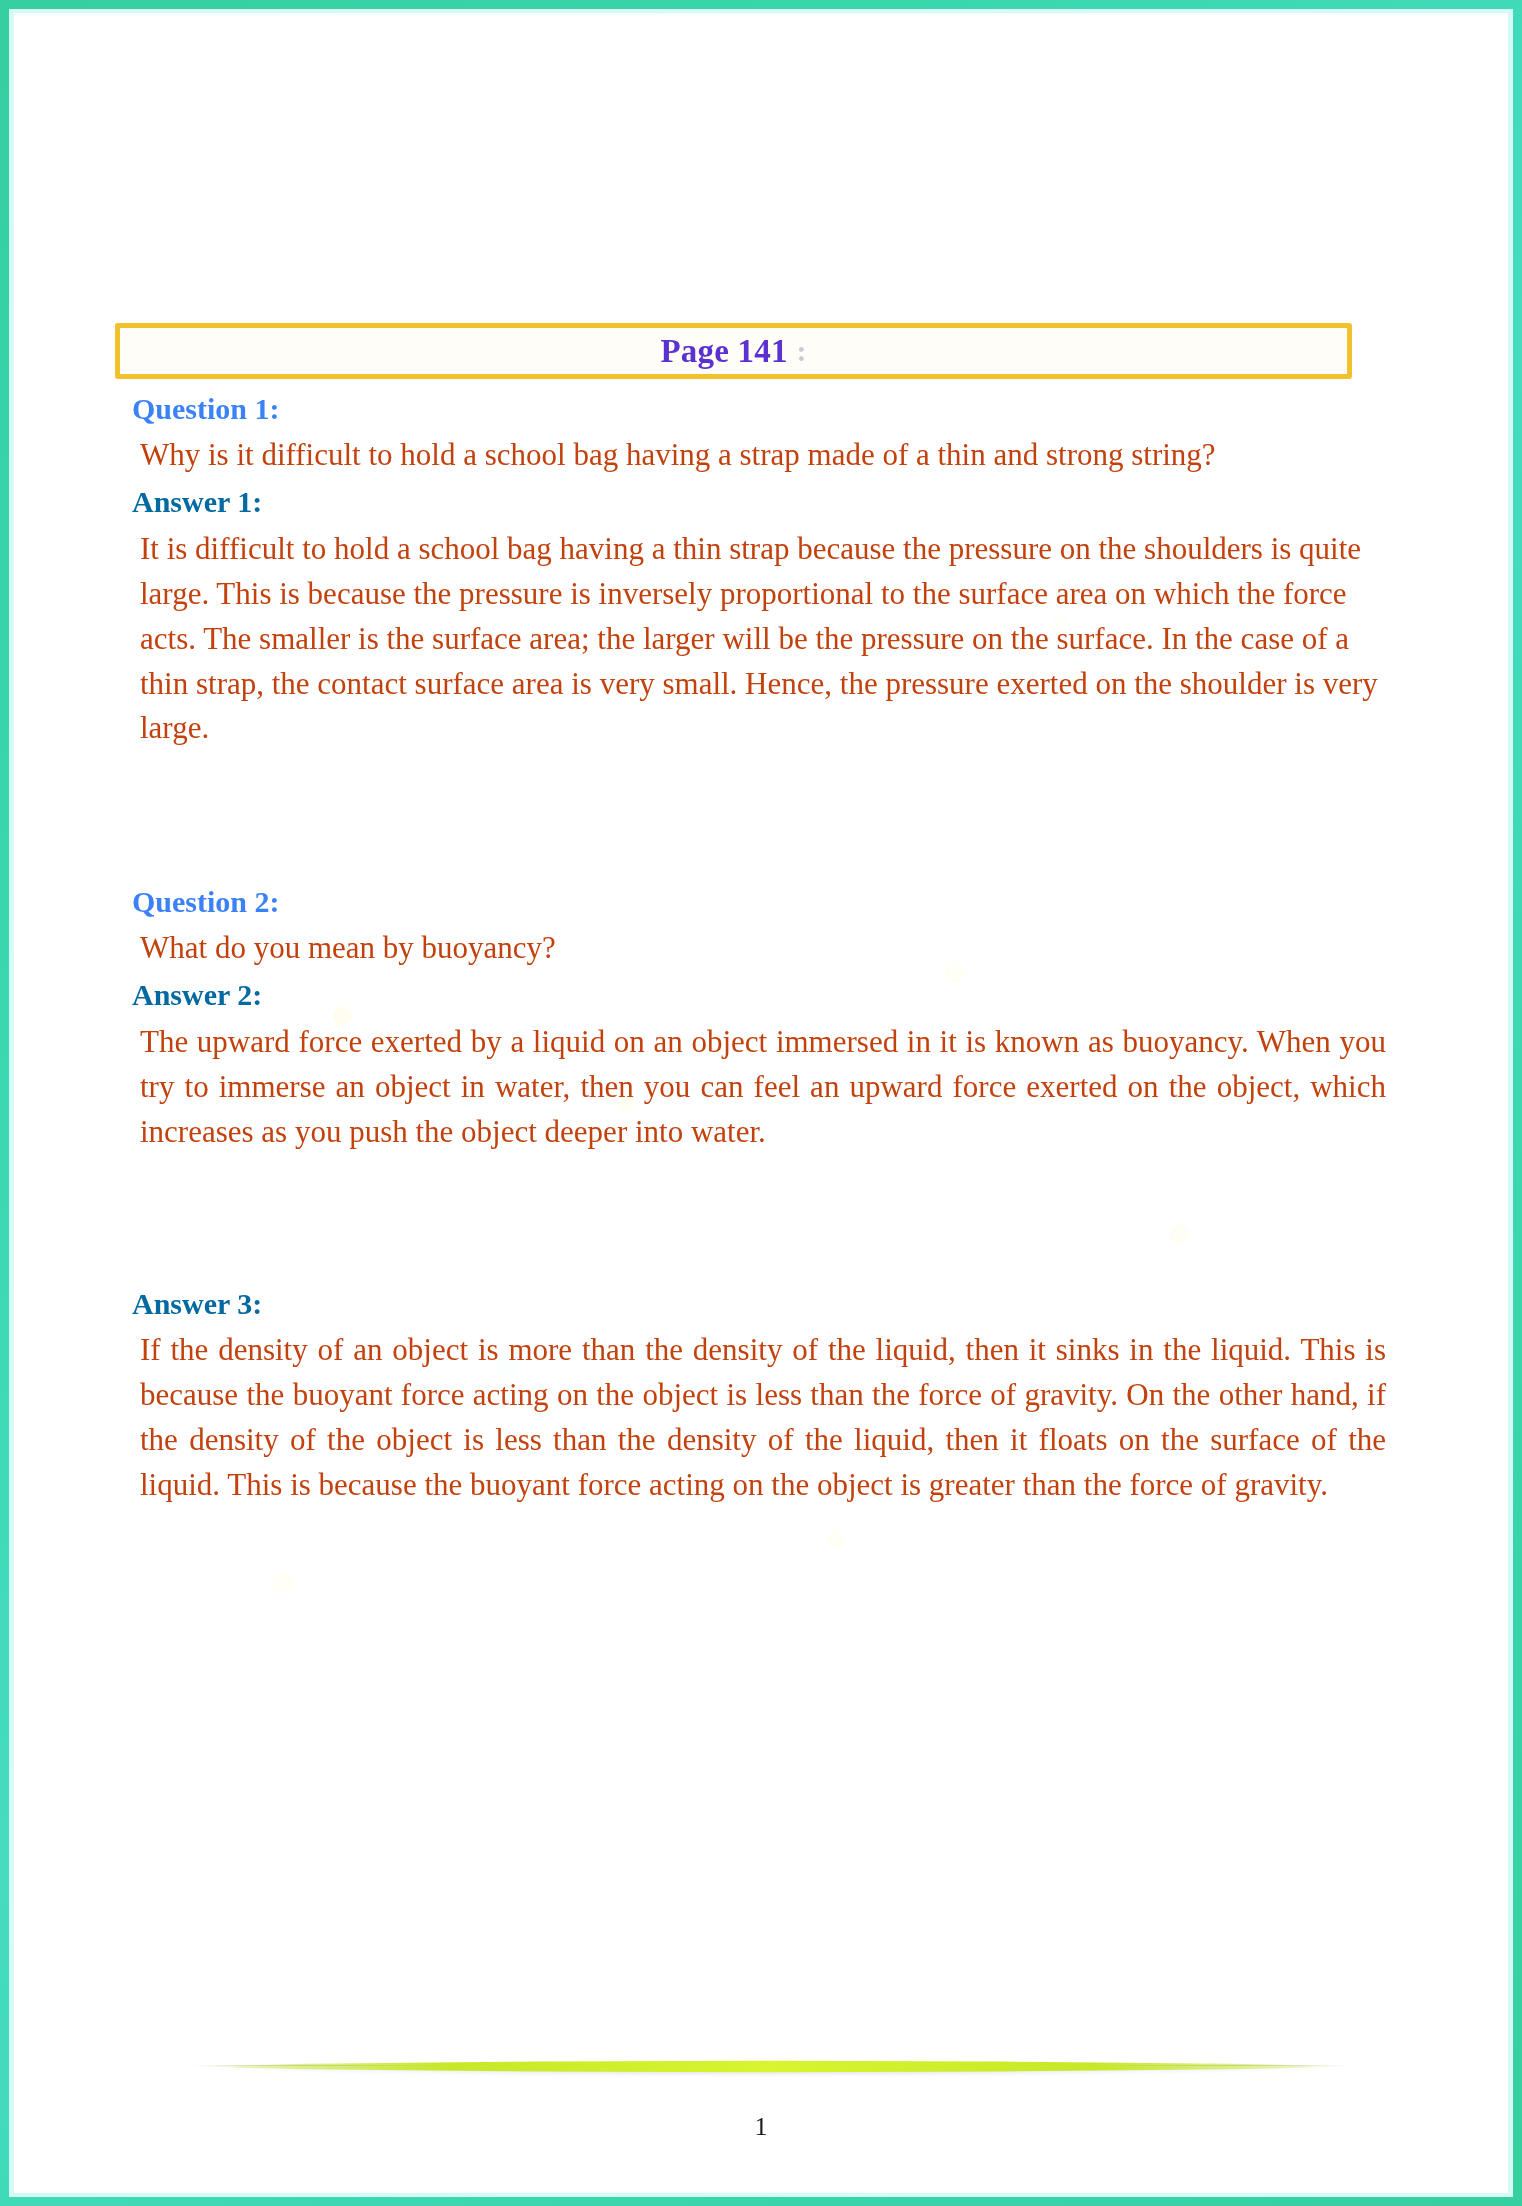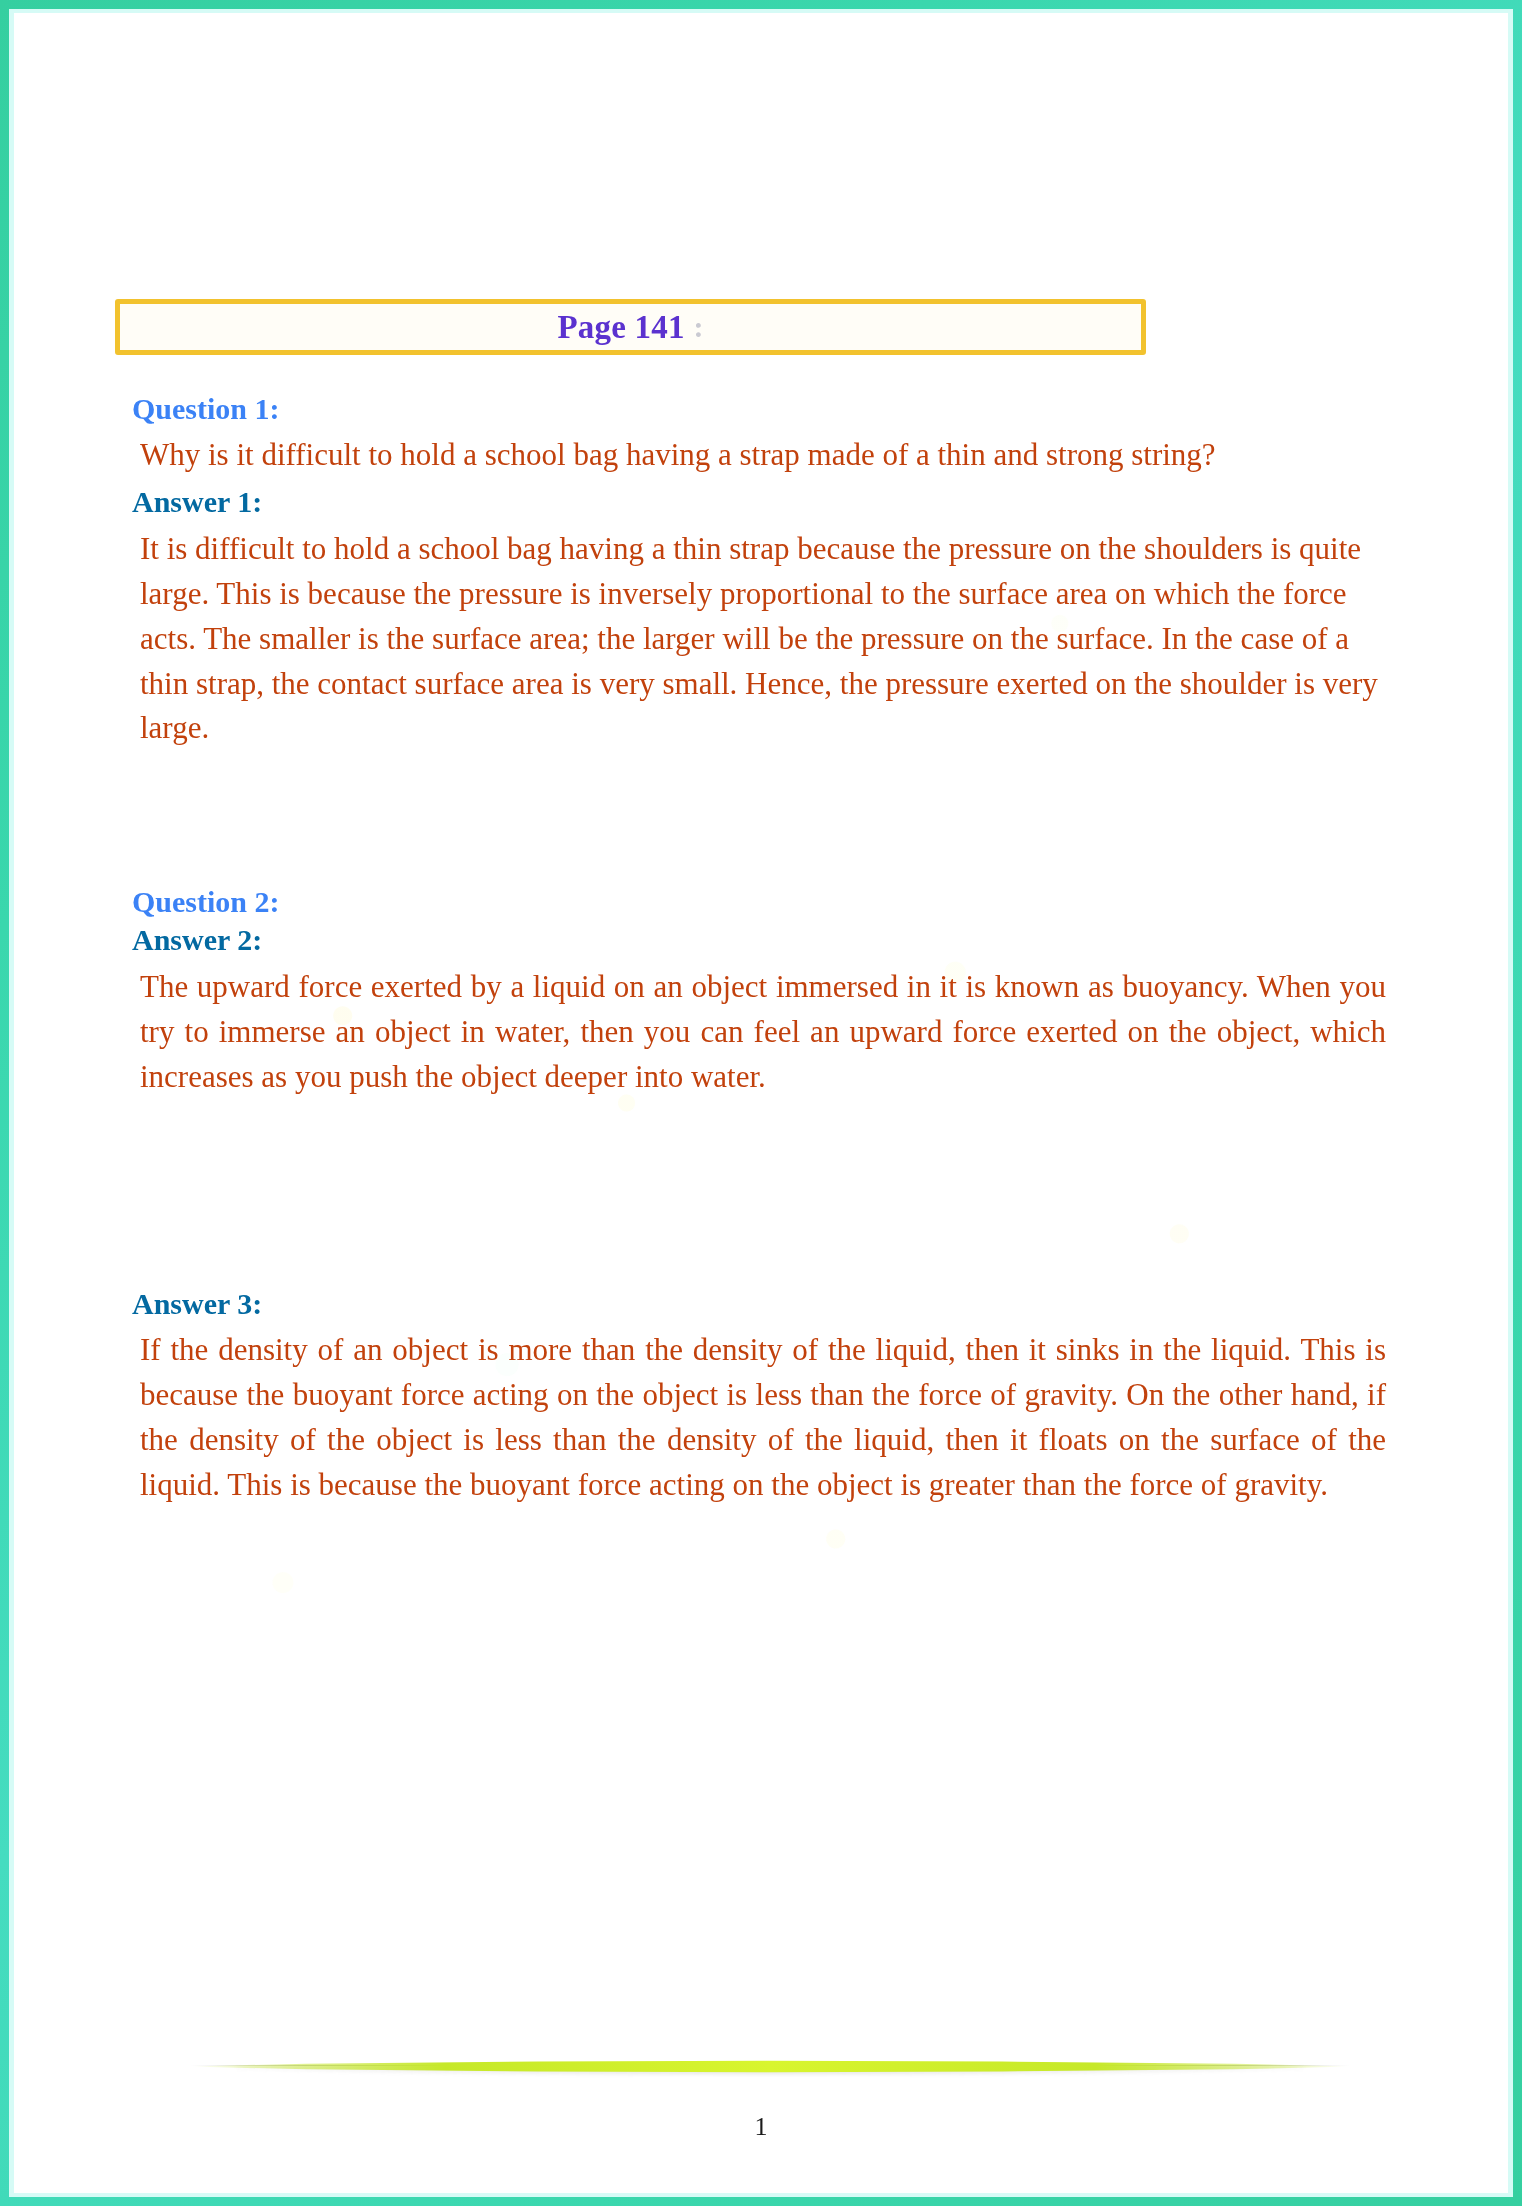--- a/index.html
+++ b/index.html
@@ -57,22 +57,22 @@
       radial-gradient(circle at 33% 62%, rgba(240,255,245,.5) 0 11px, rgba(255,255,255,0) 12px),
       radial-gradient(circle at 55% 70%, rgba(255,252,215,.45) 0 9px, rgba(255,255,255,0) 10px),
       radial-gradient(circle at 70% 28%, rgba(250,255,230,.45) 0 8px, rgba(255,255,255,0) 9px),
       radial-gradient(circle at 18% 72%, rgba(255,255,225,.4) 0 10px, rgba(255,255,255,0) 11px);
   }
 
   
   .header-box {
     position: absolute;
     left: 115px;
-    top: 299px;
-    width: 1031px;
+    top: 323px;
+    width: 1237px;
     height: 56px;
     box-sizing: border-box;
     border: 5px solid #f2c22e;
     border-radius: 3px;
     background: #fffdf7;
     display: flex;
     align-items: center;
     justify-content: center;
   }
   .header-title {
@@ -186,20 +186,21 @@
 
   <div class="qa-block" style="top:393px;">
     <p class="q-head">Question 1:</p>
     <p class="q-text">Why is it difficult to hold a school bag having a strap made of a thin and strong string?</p>
     <p class="a-head" style="margin-top:6px;">Answer 1:</p>
     <p class="a-text">It is difficult to hold a school bag having a thin strap because the pressure on the shoulders is quite large. This is because the pressure is inversely proportional to the surface area on which the force acts. The smaller is the surface area; the larger will be the pressure on the surface. In the case of a thin strap, the contact surface area is very small. Hence, the pressure exerted on the shoulder is very large.</p>
   </div>
 
   <div class="qa-block" style="top:886px;">
     <p class="q-head">Question 2:</p>
+    <p class="q-text">What do you mean by buoyancy?</p>
     <p class="a-head" style="margin-top:6px;">Answer 2:</p>
     <p class="a-text just">The upward force exerted by a liquid on an object immersed in it is known as buoyancy. When you try to immerse an object in water, then you can feel an upward force exerted on the object, which increases as you push the object deeper into water.</p>
   </div>
 
   <div class="qa-block" style="top:1288px;">
     <p class="a-head" style="">Answer 3:</p>
     <p class="a-text just">If the density of an object is more than the density of the liquid, then it sinks in the liquid. This is because the buoyant force acting on the object is less than the force of gravity. On the other hand, if the density of the object is less than the density of the liquid, then it floats on the surface of the liquid. This is because the buoyant force acting on the object is greater than the force of gravity.</p>
   </div>
 
   <div class="divider-wrap">

